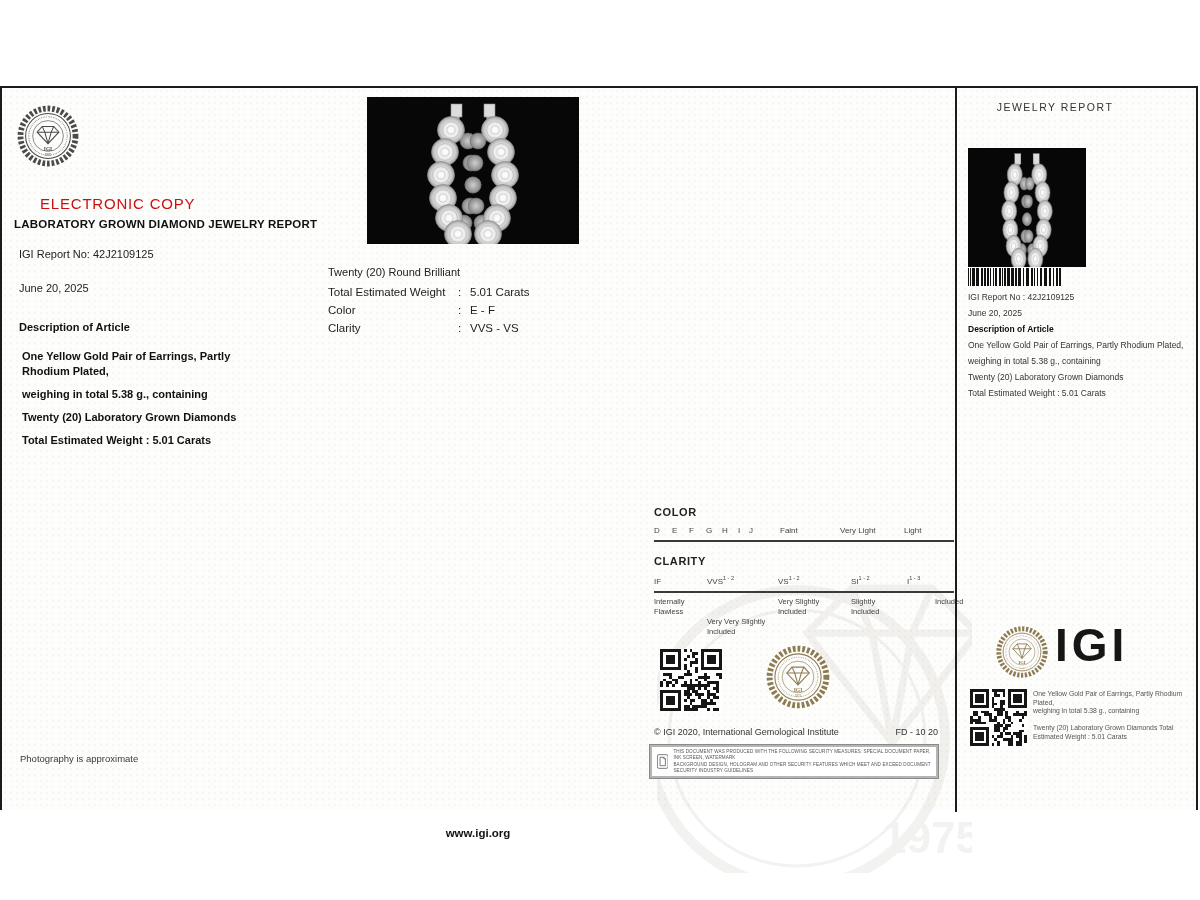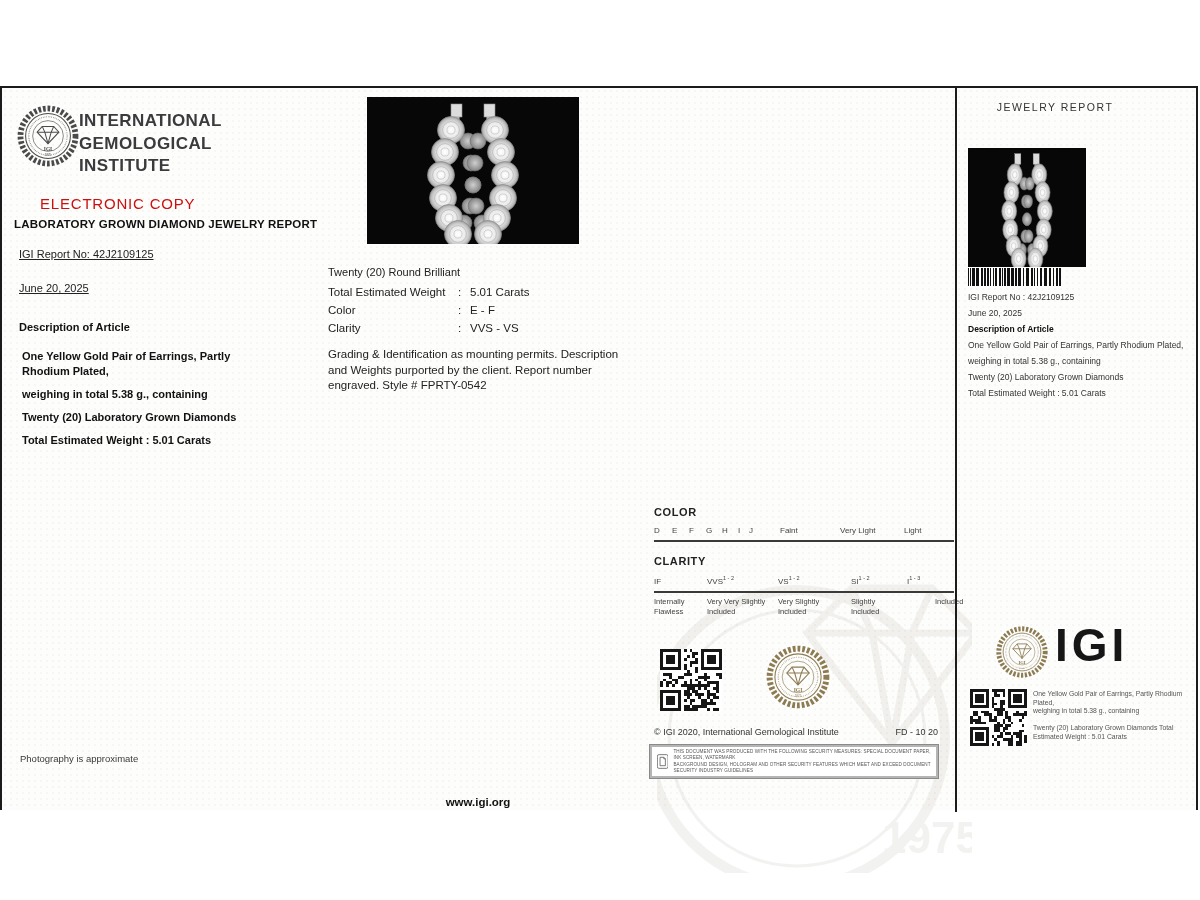--- a/index.html
+++ b/index.html
@@ -7,21 +7,21 @@
   .abs{position:absolute;}
   .doc{position:absolute;left:0;top:86px;width:1198px;height:724px;box-sizing:border-box;
     border-top:2px solid #1b1b1b;border-left:2px solid #1b1b1b;border-right:2px solid #1b1b1b;
     background-color:#fdfdfc;
     background-image:radial-gradient(rgba(60,55,45,0.035) 1px, transparent 1.2px);
     background-size:6px 6px;}
   
   .inst-name{font-size:17px;font-weight:bold;line-height:22.5px;color:#3b3b3d;letter-spacing:.4px;}
   .electronic{font-size:15px;font-weight:normal;letter-spacing:.8px;}
   .report-type{font-size:11.5px;font-weight:bold;color:#101010;letter-spacing:.2px;}
-  .plain11{font-size:11px;color:#222;text-decoration:underline;}
+  .plain11{font-size:11px;color:#222;}
   .desc-h{font-size:11px;font-weight:bold;color:#111;}
   .desc-line{font-size:11px;font-weight:bold;color:#111;line-height:15px;margin-bottom:8px;}
   .photo-note{font-size:9.5px;color:#3a3a3a;}
   
   .photo{background:#060606;}
   .shape-line{font-size:11px;color:#222;}
   .g-row{display:flex;font-size:11.5px;color:#222;height:18px;align-items:flex-start;}
   .g-label{width:130px;}
   .g-colon{width:12px;}
   .comment{font-size:11.5px;color:#222;line-height:15.5px;width:292px;}
@@ -59,25 +59,20 @@
     <circle cx="50" cy="50" r="30" fill="none" stroke="#4a4a4a" stroke-width="1.6" stroke-dasharray="1 1.7" opacity=".8"></circle>
     <circle cx="50" cy="50" r="24" fill="none" stroke="#4a4a4a" stroke-width="1"></circle>
     <g fill="none" stroke="#4a4a4a" stroke-width="1.6">
       <path d="M33 44 L41 35 H59 L67 44 L50 62 Z"></path>
       <path d="M33 44 H67 M41 35 L45 44 L50 62 M59 35 L55 44 L50 62"></path>
     </g>
     <text x="50" y="73" font-size="8.5" font-weight="bold" fill="#4a4a4a" text-anchor="middle" font-family="Liberation Serif, serif">IGI</text>
     <text x="50" y="81" font-size="4.5" fill="#4a4a4a" text-anchor="middle" font-family="Liberation Sans, sans-serif">1975</text>
   </svg>
     </div>
-  <div class="abs inst-name" style="left:77px;top:22px;">
-    <div>INTERNATIONAL</div>
-    <div>GEMOLOGICAL</div>
-    <div>INSTITUTE</div>
-  </div>
   <div class="abs electronic" style="left: 38px; top: 107px; color: rgb(204, 16, 16);" id="electronic-copy">ELECTRONIC COPY</div>
   <div class="abs report-type" style="left:12px;top:130px;">LABORATORY GROWN DIAMOND JEWELRY REPORT</div>
   <div class="abs plain11" style="left:17px;top:160px;">IGI Report No: 42J2109125</div>
   <div class="abs plain11" style="left:17px;top:194px;">June 20, 2025</div>
   <div class="abs desc-h" style="left:17px;top:233px;">Description of Article</div>
   <div class="abs" style="left:20px;top:261px;width:252px;">
     <div class="desc-line">One Yellow Gold Pair of Earrings, Partly Rhodium Plated,</div>
     <div class="desc-line">weighing in total 5.38 g., containing</div>
     <div class="desc-line">Twenty (20) Laboratory Grown Diamonds</div>
     <div class="desc-line">Total Estimated Weight : 5.01 Carats</div>
@@ -167,23 +162,22 @@
       <span class="g-colon">:</span>
       <span class="g-val">E - F</span>
     </div>
     <div class="g-row">
       <span class="g-label">Clarity</span>
       <span class="g-colon">:</span>
       <span class="g-val">VVS - VS</span>
     </div>
   </div>
 
-  <div class="abs comment" style="left:326px;top:259px;">Grading &amp; Identification as mounting permits. Description and Weights purported by the client. Report number engraved. Style # FPRTY-0542</div>
-
-  <div class="abs website" style="left:376px;top:708px;">www.igi.org</div>
+
+  <div class="abs website" style="left:376px;top:739px;">www.igi.org</div>
 
   <svg class="abs wm" style="left:655px;top:425px;" width="315" height="360" viewBox="0 0 315 360">
     <circle cx="140" cy="225" r="148" fill="none" stroke="#6b6250" stroke-width="10"></circle>
     <circle cx="140" cy="225" r="128" fill="none" stroke="#6b6250" stroke-width="3"></circle>
     <g fill="none" stroke="#6b6250" stroke-width="7">
       <path d="M150 120 L195 75 L275 75 L320 120 L235 230 Z"></path>
       <path d="M150 120 H320 M195 75 L215 120 L235 230 M275 75 L255 120 L235 230 M215 120 H255"></path>
     </g>
     <text x="225" y="340" font-size="44" font-weight="bold" fill="#6b6250" font-family="Liberation Sans, sans-serif">1975</text>
   </svg>
@@ -207,21 +201,21 @@
   <div>
     <span class="scale-item" style="left:652px;top:487px;"><span>IF</span><sup></sup></span>
     <span class="scale-item" style="left:705px;top:487px;"><span>VVS</span><sup>1 - 2</sup></span>
     <span class="scale-item" style="left:776px;top:487px;"><span>VS</span><sup>1 - 2</sup></span>
     <span class="scale-item" style="left:849px;top:487px;"><span>SI</span><sup>1 - 2</sup></span>
     <span class="scale-item" style="left:905px;top:487px;"><span>I</span><sup>1 - 3</sup></span>
   </div>
   <div class="scale-line" style="left:652px;top:503px;"></div>
   <div>
     <div class="scale-desc" style="left:652px;top:509px;width:42px;">Internally Flawless</div>
-    <div class="scale-desc" style="left:705px;top:509px;width:62px;">Very Very Slightly Included</div>
+    <div class="scale-desc" style="left:705px;top:529px;width:62px;">Very Very Slightly Included</div>
     <div class="scale-desc" style="left:776px;top:509px;width:64px;">Very Slightly Included</div>
     <div class="scale-desc" style="left:849px;top:509px;width:42px;">Slightly Included</div>
     <div class="scale-desc" style="left:905px;top:509px;width:46px;margin-left:28px;">Included</div>
   </div>
 
   <div class="abs" id="qr-main" style="left:658px;top:561px;width:62px;height:62px;"><svg width="100%" height="100%" viewBox="0 0 21 21" shape-rendering="crispEdges">
         <rect width="21" height="21" fill="#fff"></rect>
         <rect x="8" y="0" width="1" height="1" fill="#161616"></rect>
         <rect x="10" y="0" width="1" height="1" fill="#161616"></rect>
         <rect x="11" y="1" width="1" height="1" fill="#161616"></rect>

